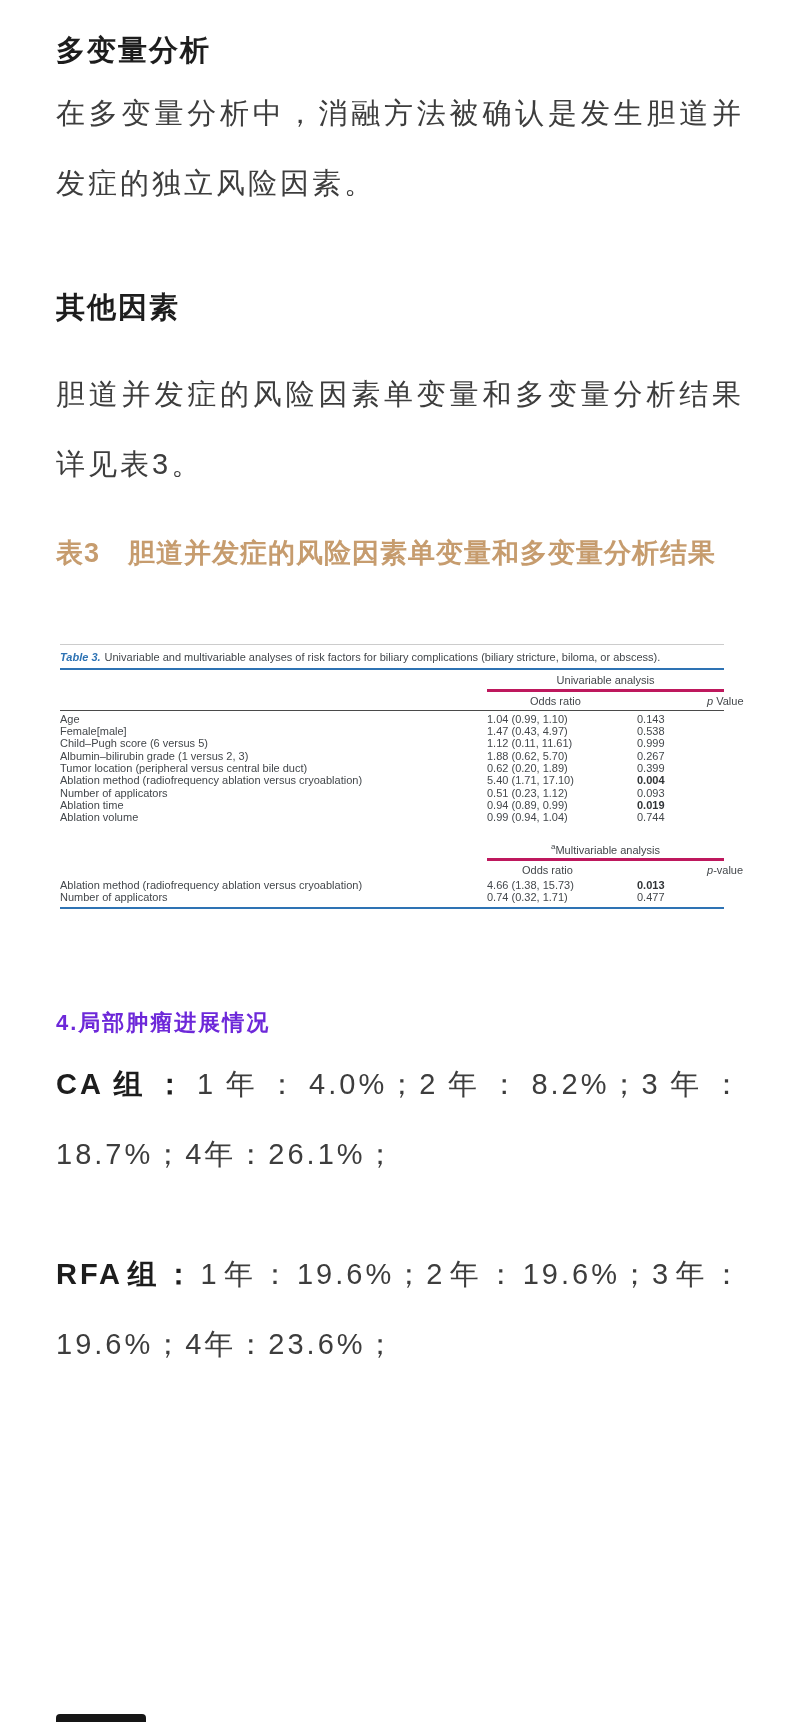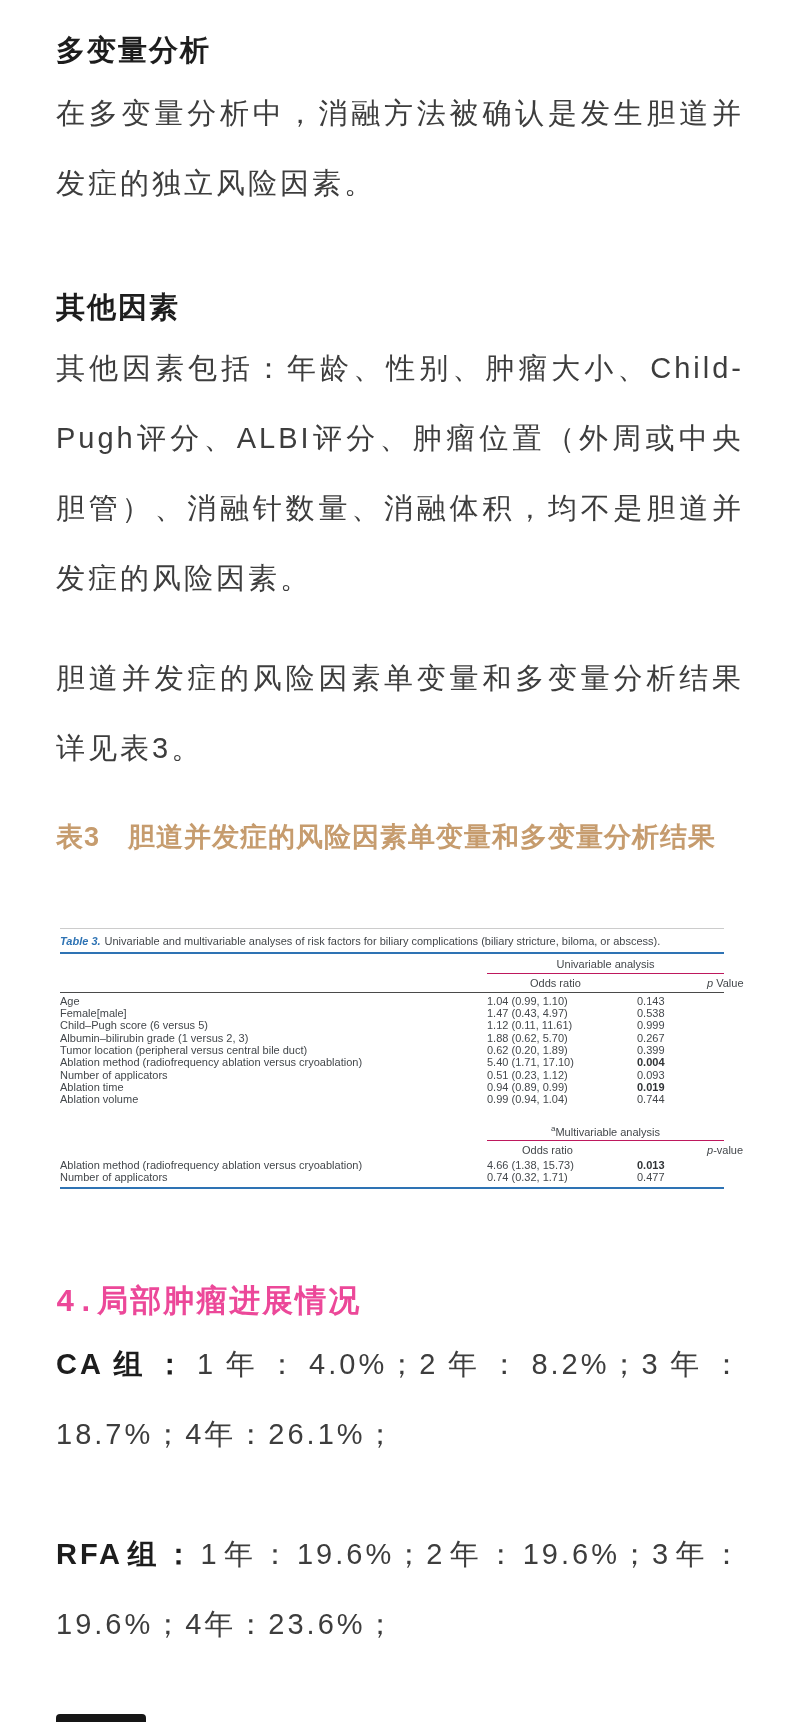--- a/index.html
+++ b/index.html
@@ -25,39 +25,39 @@
   }
   .p1 { margin-top:6px; }
   .h-other { margin-top:67px; }
   .p2 { margin-top:4px; }
   .p3 { margin-top:30px; }
   .caption {
     margin-top:36px; font-size:27px; line-height:36px; font-weight:bold;
     color:#c69c6e; letter-spacing:1px;
   }
   .h-accent {
-    margin:92px 0 0; font-size:31px; line-height:44px; font-weight:bold;
-    color:#ec4899; letter-spacing:2px;font-family:Liberation Mono, monospace;
+    margin:92px 0 0; font-size:22px; line-height:44px; font-weight:bold;
+    color:#6d28d9; letter-spacing:2px;
   }
   .p4 { margin-top:4px; }
   .p5 { margin-top:50px; }
   .grp { font-weight:bold; color:#1d1d1d; }
 
   
   .t3 {
     margin:73px 0 0 4px; width:664px;
     font-size:11px; line-height:12.3px; color:#43474b;
   }
   .t3-toprule { border-top:1px solid #cccccc; margin-bottom:6px; }
   .t3-title { white-space:nowrap; margin-bottom:5px; }
   .t3-title .tl { color:#2e73b4; font-weight:bold; margin-right:4px;font-style:italic; }
   .t3-bluerule { height:2px; background:#2e73b4; }
   .t3-region {
     margin-left:427px; width:237px; box-sizing:border-box;
-    text-align:center; border-bottom:1px solid #be185d;
+    text-align:center; border-bottom:3px solid #be185d;
     padding:4px 0 2px;
   }
   .t3-region.t3-multi { margin-top:13px; }
   .sup { vertical-align:super; font-size:8px; }
   .t3-hdr { display:flex; padding:3px 0;gap:35px; }
   .t3-hdr-uni { border-bottom:1px solid #4a4a4a; margin-bottom:2px; }
   .t3 .r { display:flex; }
   .t3 .lbl { width:427px; flex:none; }
   .t3 .or  { width:150px; flex:none; }
   .t3 .or.indent { box-sizing:border-box; padding-left:8px; }
@@ -77,21 +77,20 @@
 <body>
 
 <div class="page">
 
   <h2 class="h-black">多变量分析</h2>
 
   <p class="body-p p1">在多变量分析中，消融方法被确认是发生胆道并发症的独立风险因素。</p>
 
   <h2 class="h-black h-other">其他因素</h2>
 
-  <p class="body-p p2">其他因素包括：年龄、性别、肿瘤大小、Child-Pugh评分、ALBI评分、肿瘤位置（外周或中央胆管）、消融针数量、消融体积，均不是胆道并发症的风险因素。</p>
 
   <p class="body-p p3">胆道并发症的风险因素单变量和多变量分析结果详见表3。</p>
 
   <div class="caption">表3　胆道并发症的风险因素单变量和多变量分析结果</div>
 
   <div class="t3">
     <div class="t3-toprule"></div>
 
     <div class="t3-title">
       <span class="tl">Table 3.</span><span>Univariable and multivariable analyses of risk factors for biliary complications (biliary stricture, biloma, or abscess).</span>

